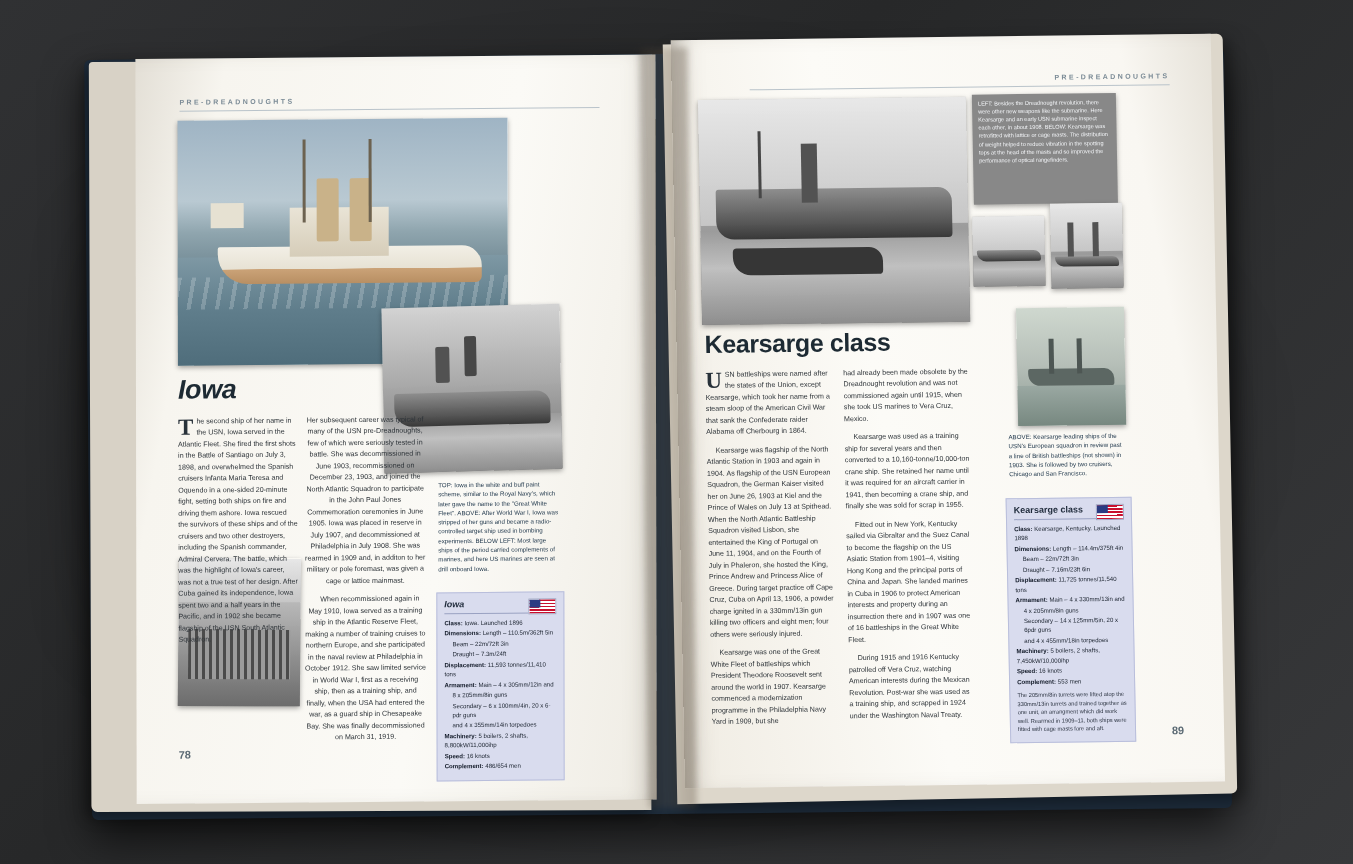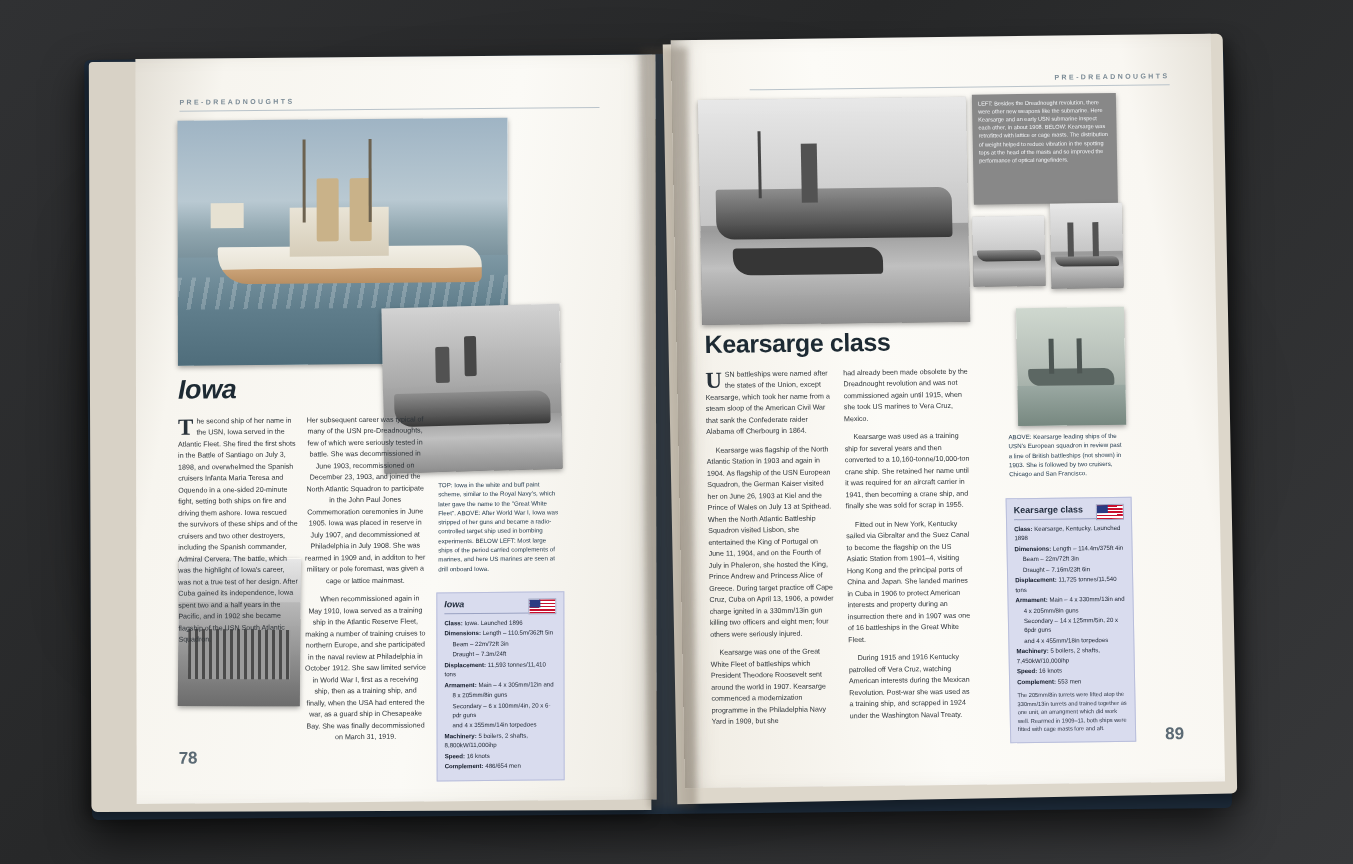--- a/index.html
+++ b/index.html
@@ -103,21 +103,21 @@
     font-weight: bold;
   }
   .rule {
     position: absolute;
     height: 1px;
     background: #b9c3ca;
   }
 
   .folio {
     position: absolute;
-    font-size: 17px;
+    font-size: 11px;
     color: #5b6a74;
     font-weight: bold;
   }
 
   
   .img {
     position: absolute;
     overflow: hidden;
     box-shadow: 0 2px 5px rgba(0,0,0,0.35);
   }

